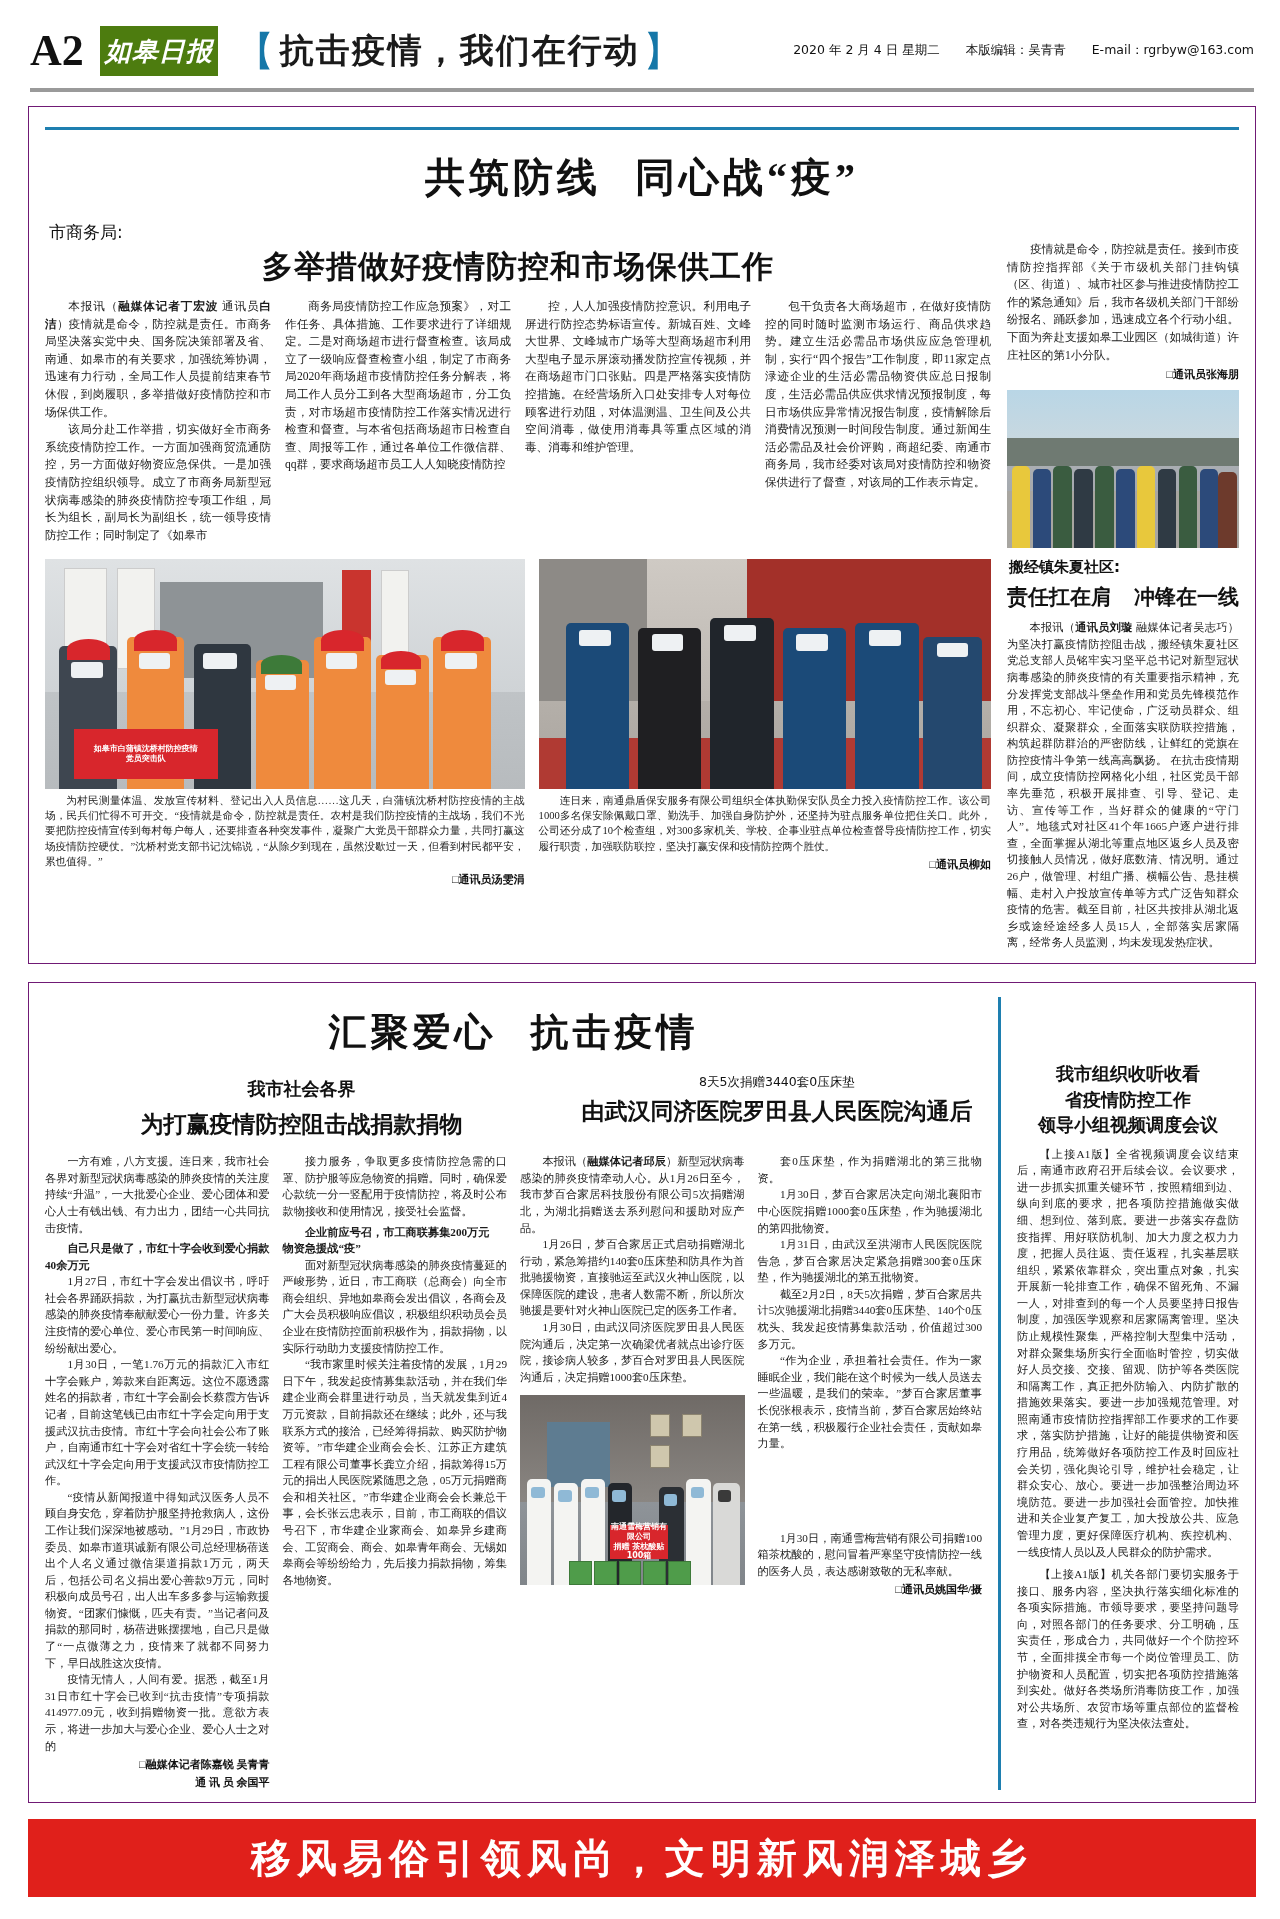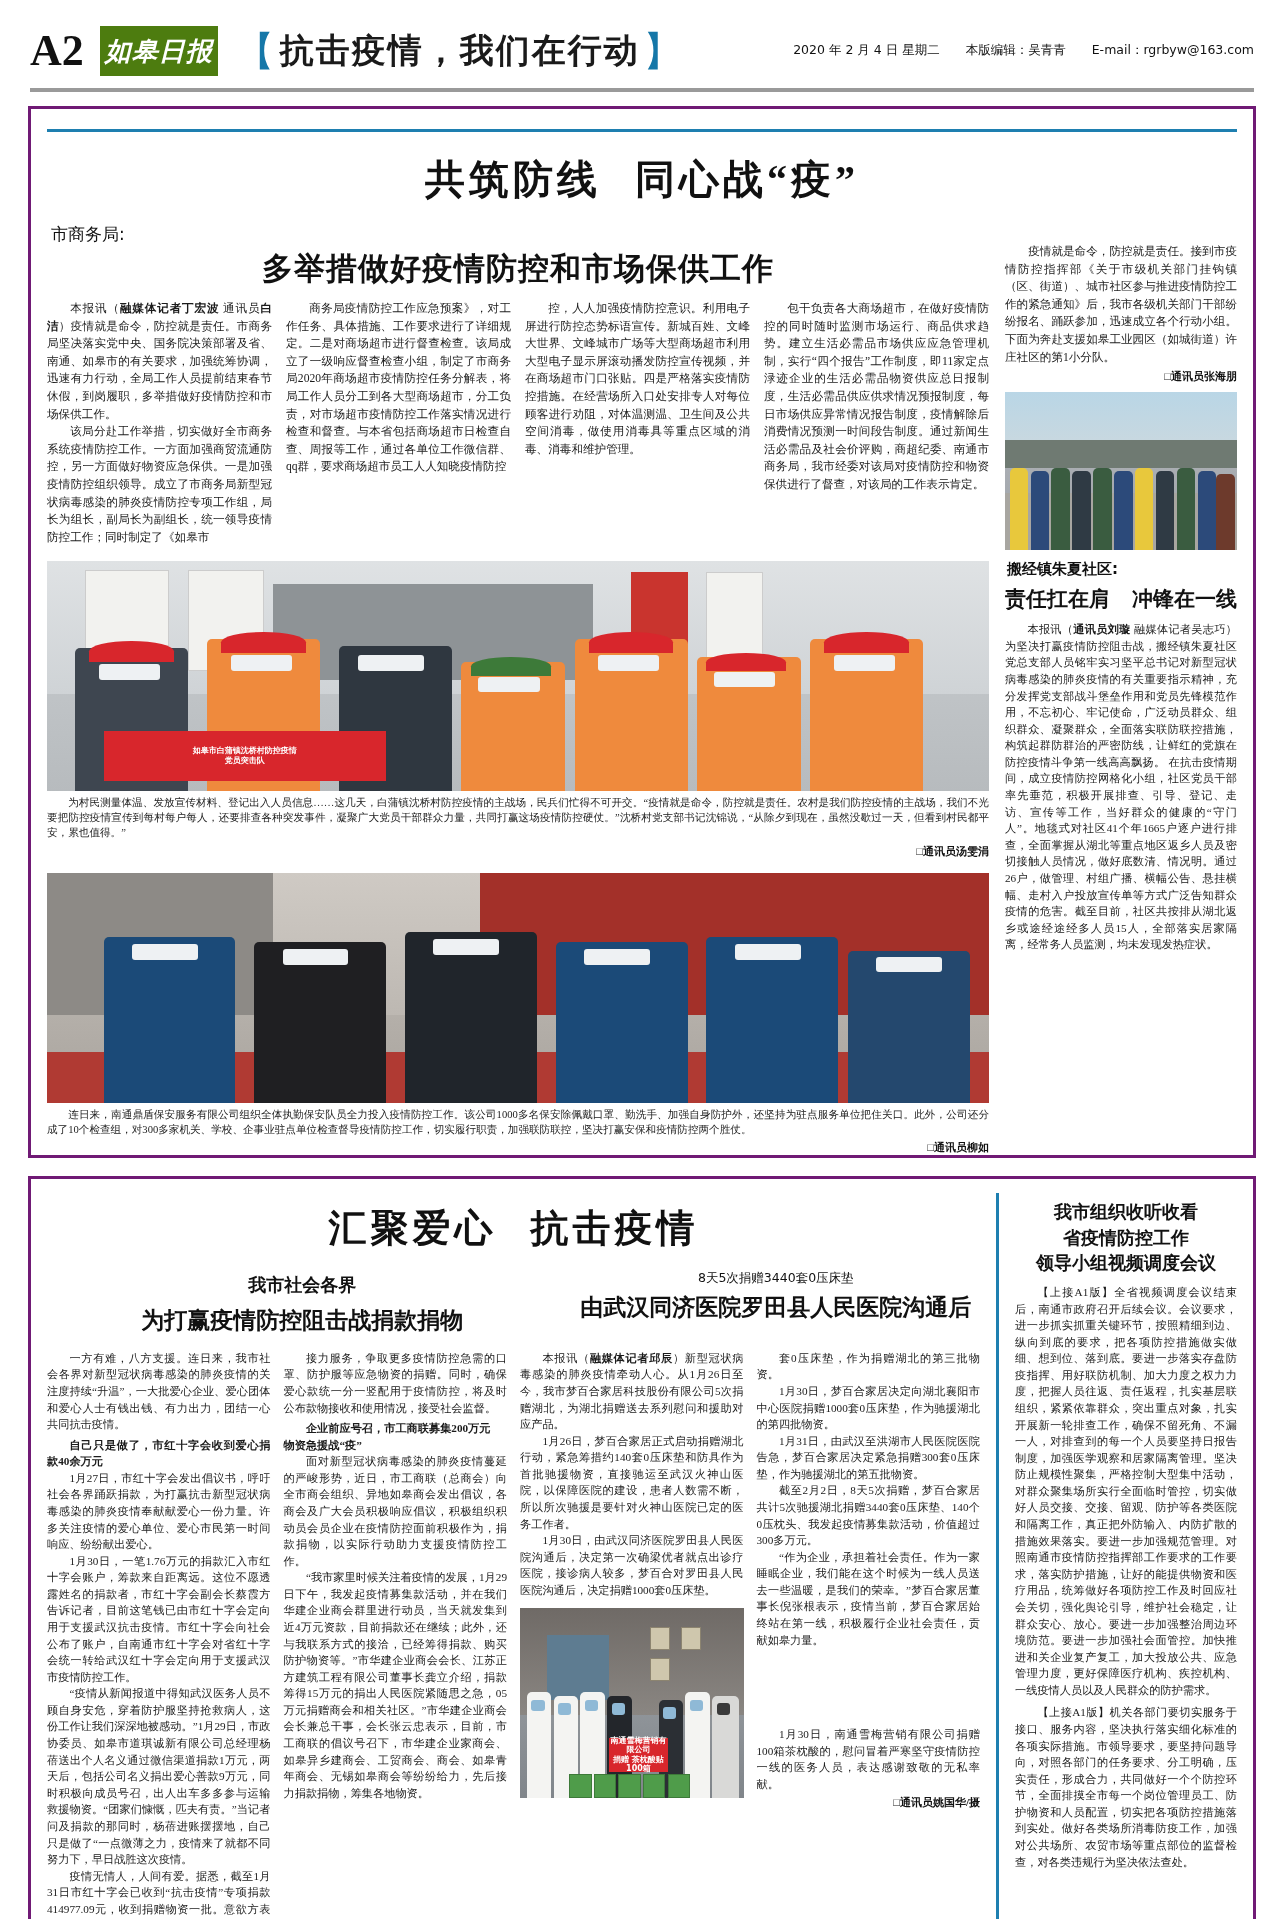--- a/index.html
+++ b/index.html
@@ -46,23 +46,23 @@
     margin-left:auto; display:flex; align-items:flex-end; gap:26px;
     font-family:"DejaVu Sans","Liberation Sans",sans-serif;
     font-size: 12.5px; color:#111; padding-bottom:2px;text-align:center;
   }
   .mast-rule {
     height:4px; background:#9a9a9a; margin: 2px 26px 0 30px;
   }
 
   
   .section {
-    border: 3px solid #701a75;
+    border: 1px solid #701a75;
     margin: 14px 24px 0 28px;
-    padding: 14px 16px 0 16px;
+    padding: 14px 16px 12px 16px;
     position:relative;
   }
   .inner-rule {
     height:3px; background:#1e7fb0; margin: 6px 0 0 0;
   }
 
   .bigtitle {
     text-align:center;
     font-family:"Liberation Serif","DejaVu Serif",serif;
     font-weight:700;
@@ -213,21 +213,21 @@
             <div class="body-text">商务局疫情防控工作应急预案》，对工作任务、具体措施、工作要求进行了详细规定。二是对商场超市进行督查检查。该局成立了一级响应督查检查小组，制定了市商务局2020年商场超市疫情防控任务分解表，将局工作人员分工到各大型商场超市，分工负责，对市场超市疫情防控工作落实情况进行检查和督查。与本省包括商场超市日检查自查、周报等工作，通过各单位工作微信群、qq群，要求商场超市员工人人知晓疫情防控</div>
           </div>
           <div class="col">
             <div class="body-text">控，人人加强疫情防控意识。利用电子屏进行防控态势标语宣传。新城百姓、文峰大世界、文峰城市广场等大型商场超市利用大型电子显示屏滚动播发防控宣传视频，并在商场超市门口张贴。四是严格落实疫情防控措施。在经营场所入口处安排专人对每位顾客进行劝阻，对体温测温、卫生间及公共空间消毒，做使用消毒具等重点区域的消毒、消毒和维护管理。</div>
           </div>
           <div class="col">
             <div class="body-text">包干负责各大商场超市，在做好疫情防控的同时随时监测市场运行、商品供求趋势。建立生活必需品市场供应应急管理机制，实行“四个报告”工作制度，即11家定点渌迹企业的生活必需品物资供应总日报制度，生活必需品供应供求情况预报制度，每日市场供应异常情况报告制度，疫情解除后消费情况预测一时间段告制度。通过新闻生活必需品及社会价评购，商超纪委、南通市商务局，我市经委对该局对疫情防控和物资保供进行了督查，对该局的工作表示肯定。</div>
           </div>
         </div>
 
-        <div class="cols" style="margin-top:14px; gap:14px;flex-direction:column;">
+        <div class="cols" style="margin-top:14px; gap:14px;">
           <div style="flex:1.06 1 0; min-width:0;">
             <div class="photo photo-a">
               <div style="position:absolute;left:0;top:0;width:100%;height:58%;background:linear-gradient(180deg,#dfe2e4,#cfd3d6);"></div>
               <div style="position:absolute;left:4%;top:4%;width:9%;height:44%;background:#f2f2ef;border:1px solid #ccc;"></div>
               <div style="position:absolute;left:15%;top:4%;width:8%;height:44%;background:#f2f2ef;border:1px solid #ccc;"></div>
               <div style="position:absolute;left:62%;top:5%;width:6%;height:40%;background:#c9342e;"></div>
               <div style="position:absolute;left:70%;top:5%;width:6%;height:40%;background:#f2f2ef;border:1px solid #ccc;"></div>
               <div style="position:absolute;left:24%;top:10%;width:34%;height:42%;background:#8e9396;"></div>
               <div class="fig" style="left:3%;width:12%;height:62%;background:#3e4650;"></div>
               <div class="cap" style="left:4.5%;bottom:56%;width:9%;height:9%;background:#d8262c;"></div>
@@ -307,21 +307,21 @@
         </div>
         <div class="body-text tight">
           <span>本报讯（</span><b>通讯员刘璇</b><span>  融媒体记者吴志巧</span><span>）为坚决打赢疫情防控阻击战，搬经镇朱夏社区党总支部人员铭牢实习坚平总书记对新型冠状病毒感染的肺炎疫情的有关重要指示精神，充分发挥党支部战斗堡垒作用和党员先锋模范作用，不忘初心、牢记使命，广泛动员群众、组织群众、凝聚群众，全面落实联防联控措施，构筑起群防群治的严密防线，让鲜红的党旗在防控疫情斗争第一线高高飘扬。
 在抗击疫情期间，成立疫情防控网格化小组，社区党员干部率先垂范，积极开展排查、引导、登记、走访、宣传等工作，当好群众的健康的“守门人”。地毯式对社区41个年1665户逐户进行排查，全面掌握从湖北等重点地区返乡人员及密切接触人员情况，做好底数清、情况明。通过26户，做管理、村组广播、横幅公告、悬挂横幅、走村入户投放宣传单等方式广泛告知群众疫情的危害。截至目前，社区共按排从湖北返乡或途经途经多人员15人，全部落实居家隔离，经常务人员监测，均未发现发热症状。</span>
         </div>
       </div>
     </div>
   </div>
 
   <div class="section" style="margin-top:18px;">
-    <div class="cols" style="gap:16px;">
+    <div class="cols" style="gap:16px;align-items:center;">
 
       <div style="flex:1 1 0; min-width:0;">
         <div class="bigtitle" style="font-size:38px;margin:10px 0 14px;">
           <span>汇聚爱心</span><span class="gap"></span><span>抗击疫情</span>
         </div>
 
         <div class="cols" style="gap:14px;">
           <div style="flex:2 1 0;min-width:0;">
             <div class="sub-head" style="font-size:18px;">我市社会各界</div>
             <div class="sub-head serif" style="font-size:23px;">为打赢疫情防控阻击战捐款捐物</div>

